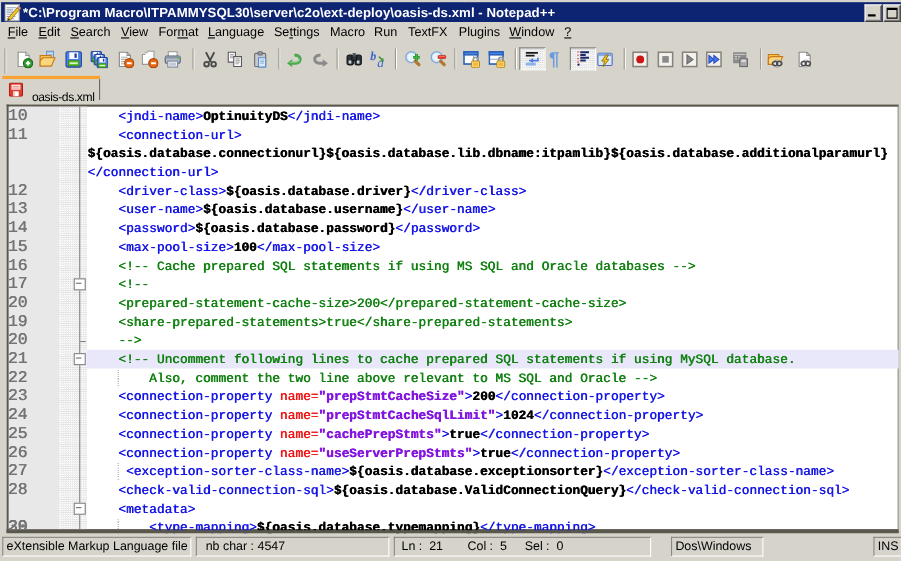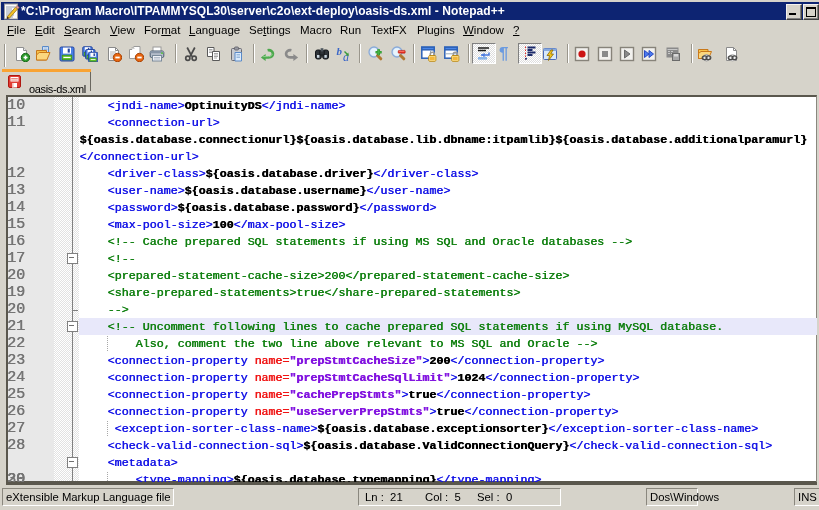--- a/index.html
+++ b/index.html
@@ -354,17 +354,18 @@
         <div></div>
       </div>
   <div class="abs" style="left:73px;top:309.6px;width:5px;height:1px;background:#808080"></div>
   <div class="guide" style="top:336px"></div>
   <div class="guide" style="top:421px"></div>
   <div class="guide" style="top:472px"></div>
   </div>
   <div class="abs" style="left:6px;top:482px;width:811px;height:3px;background:#5a574d"></div>
   <div class="abs" id="stat">
     <div class="sp" style="left:2px;width:172px;">eXtensible Markup Language file</div>
-    <div class="sp" style="left:358px;width:203px;"><span style="position:absolute;left:6px">Ln :  21</span><span style="position:absolute;left:66px">Col :  5</span><span style="position:absolute;left:118px">Sel :  0</span></div>
-    <div class="sp" style="left:610px;width:52px;margin-left:36px;">Dos\Windows</div>
+    <div class="sp" style="left:178px;width:176px;padding-left:8px;">nb char : 4547</div>
+    <div class="sp" style="left:358px;width:234px;"><span style="position:absolute;left:6px">Ln :  21</span><span style="position:absolute;left:66px">Col :  5</span><span style="position:absolute;left:118px">Sel :  0</span></div>
+    <div class="sp" style="left:610px;width:84px;">Dos\Windows</div>
     <div class="sp" style="left:794px;width:26px;">INS</div>
   </div>
 </div>
 
 </body></html>

